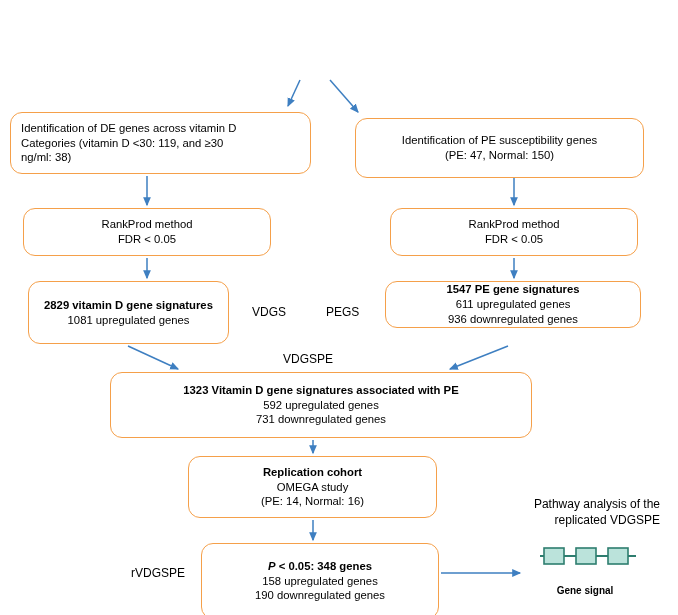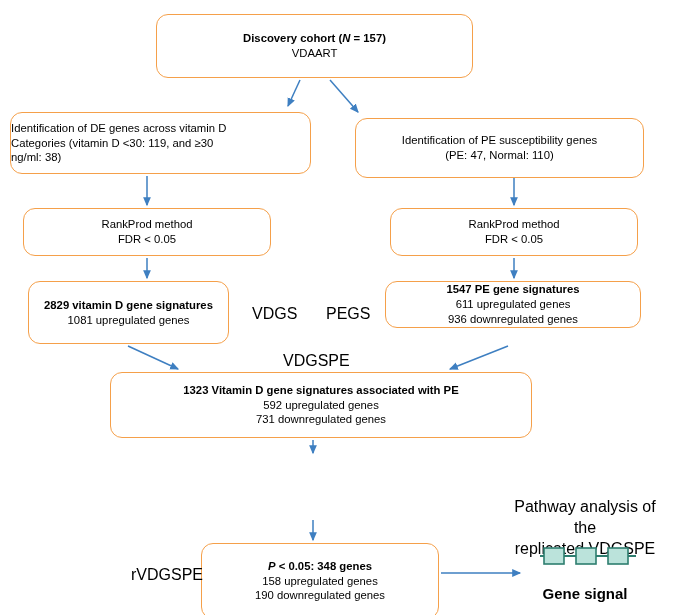--- a/index.html
+++ b/index.html
@@ -34,45 +34,45 @@
     text-align: center;
     font-size: 11.3px;
     line-height: 1.32;
     padding: 4px 8px;
   }
   .node .ln { display: block; white-space: nowrap; }
   .bold { font-weight: bold; }
   .ital { font-style: italic; }
   .free-label {
     position: absolute;
-    font-size: 16px;
+    font-size: 12px;
     color: #000000;
     white-space: nowrap;
   }
   .free-label.center { text-align: center; }
 
   
   #node-discovery   { left: 156px; top: 14px;  width: 317px; height: 64px; }
-  #node-de-genes    { left: 10px;  top: 112px; width: 301px; height: 62px; text-align: left; align-items: flex-start; padding-left: 0; }
+  #node-de-genes    { left: 10px;  top: 112px; width: 301px; height: 62px; text-align: left; align-items: flex-start; padding-left: 10px; }
   #node-pe-suscept  { left: 355px; top: 118px; width: 289px; height: 60px; }
   #node-rankprod-l  { left: 23px;  top: 208px; width: 248px; height: 48px; }
   #node-rankprod-r  { left: 390px; top: 208px; width: 248px; height: 48px; }
   #node-vdgs        { left: 28px;  top: 281px; width: 201px; height: 63px; }
   #node-pegs        { left: 385px; top: 281px; width: 256px; height: 47px; }
   #node-vdgspe      { left: 110px; top: 372px; width: 422px; height: 66px; }
   #node-replication { left: 188px; top: 456px; width: 249px; height: 62px; }
   #node-rvdgspe     { left: 201px; top: 543px; width: 238px; height: 76px; }
 
   
   #label-vdgs     { left: 252px; top: 305px; }
   #label-pegs     { left: 326px; top: 305px; }
   #label-vdgspe   { left: 283px; top: 352px; }
   #label-rvdgspe  { left: 131px; top: 566px; }
-  #label-pathway  { left: 510px; top: 497px; width: 150px; text-align: center; white-space: normal; line-height: 1.3; }
-  #label-genesignal { left: 525px; top: 585px; width: 120px; text-align: center; font-weight: bold; font-size: 15px; }
+  #label-pathway  { left: 510px; top: 497px; width: 150px; text-align: right; white-space: normal; line-height: 1.3; }
+  #label-genesignal { left: 525px; top: 585px; width: 120px; text-align: center; font-weight: bold; font-size: 10px; }
 
   
   #gene-signal-graphic {
     position: absolute;
     left: 538px; top: 541px;
     width: 100px; height: 30px;
   }
 </style>
 </head>
 <body>
@@ -104,34 +104,30 @@
       <line x1="508" y1="346" x2="450" y2="369"></line>
 
       <line x1="313" y1="440" x2="313" y2="453"></line>
 
       <line x1="313" y1="520" x2="313" y2="540"></line>
 
       <line x1="441" y1="573" x2="520" y2="573"></line>
     </g>
   </svg>
 
-  <div class="node" id="node-discovery">
-    <span class="ln bold">Discovery cohort (<span class="ital">N</span> = 157)</span>
-    <span class="ln">VDAART</span>
-  </div>
 
   <div class="node" id="node-de-genes">
     <span class="ln">Identification of DE genes across vitamin D</span>
     <span class="ln">Categories (vitamin D &lt;30: 119, and ≥30</span>
     <span class="ln">ng/ml: 38)</span>
   </div>
 
   <div class="node" id="node-pe-suscept">
     <span class="ln">Identification of PE susceptibility genes</span>
-    <span class="ln">(PE: 47, Normal: 110)</span>
+    <span class="ln">(PE: 47, Normal: 150)</span>
   </div>
 
   <div class="node" id="node-rankprod-l">
     <span class="ln">RankProd method</span>
     <span class="ln">FDR &lt; 0.05</span>
   </div>
 
   <div class="node" id="node-rankprod-r">
     <span class="ln">RankProd method</span>
     <span class="ln">FDR &lt; 0.05</span>
@@ -147,20 +143,25 @@
     <span class="ln">611 upregulated genes</span>
     <span class="ln">936 downregulated genes</span>
   </div>
 
   <div class="node" id="node-vdgspe">
     <span class="ln bold">1323 Vitamin D gene signatures associated with PE</span>
     <span class="ln">592 upregulated genes</span>
     <span class="ln">731 downregulated genes</span>
   </div>
 
+  <div class="node" id="node-replication">
+    <span class="ln bold">Replication cohort</span>
+    <span class="ln">OMEGA study</span>
+    <span class="ln">(PE: 14, Normal: 16)</span>
+  </div>
 
   <div class="node" id="node-rvdgspe">
     <span class="ln bold"><span class="ital">P</span> &lt; 0.05: 348 genes</span>
     <span class="ln">158 upregulated genes</span>
     <span class="ln">190 downregulated genes</span>
   </div>
 
   <div class="free-label" id="label-vdgs">VDGS</div>
   <div class="free-label" id="label-pegs">PEGS</div>
   <div class="free-label" id="label-vdgspe">VDGSPE</div>

